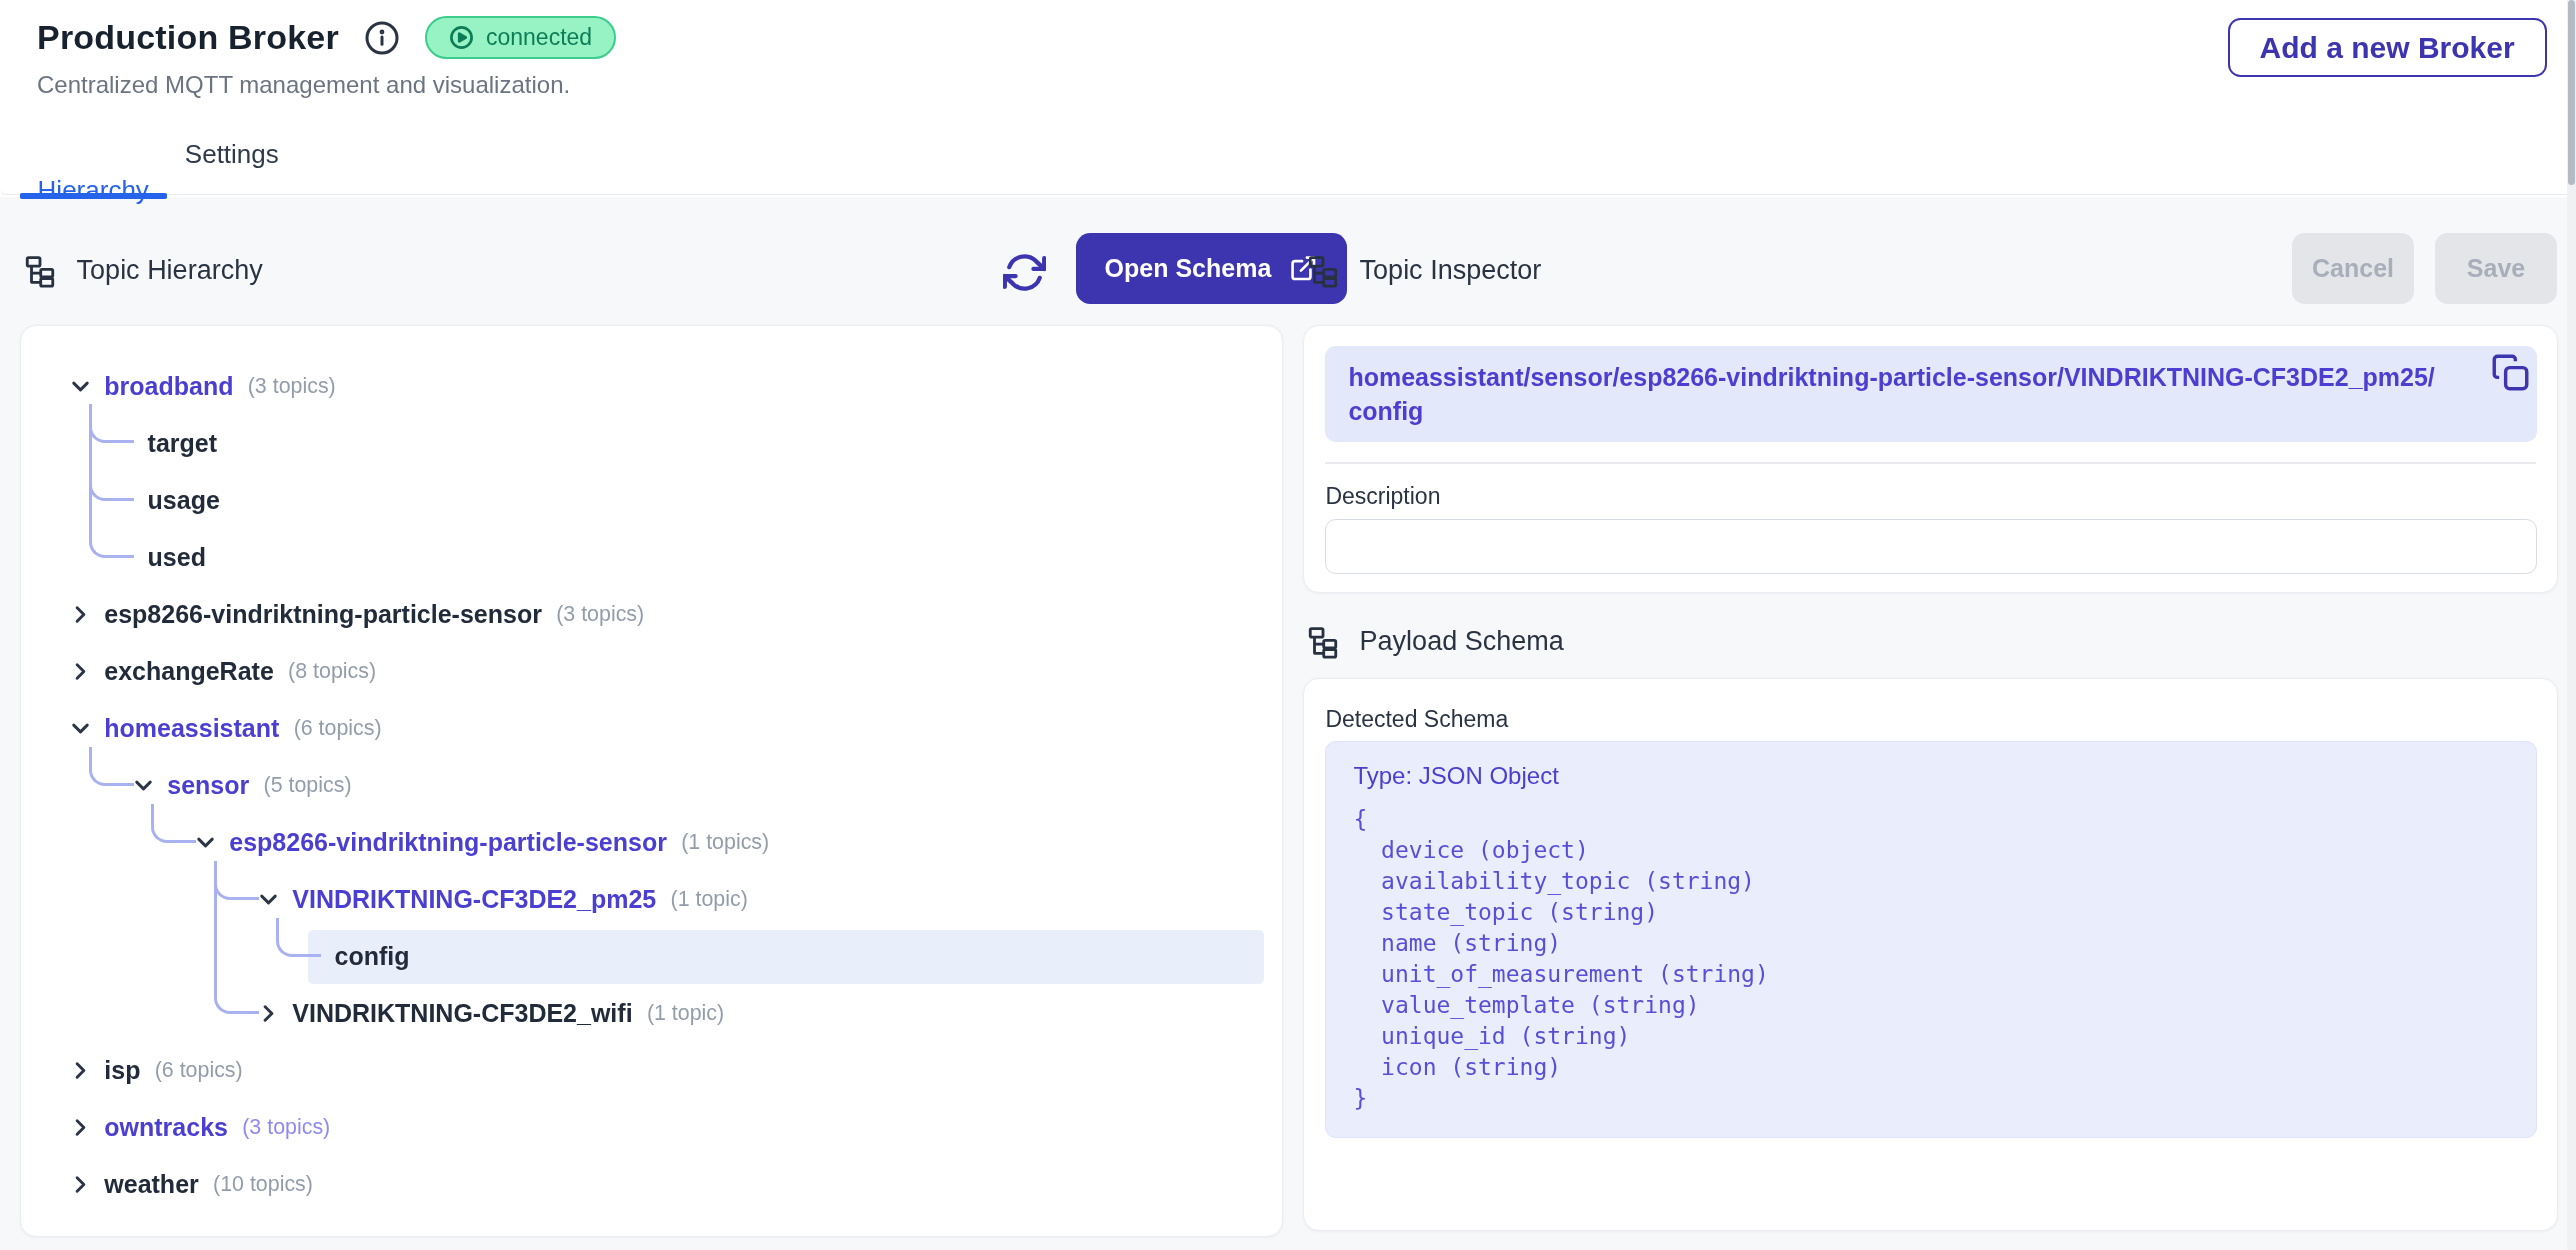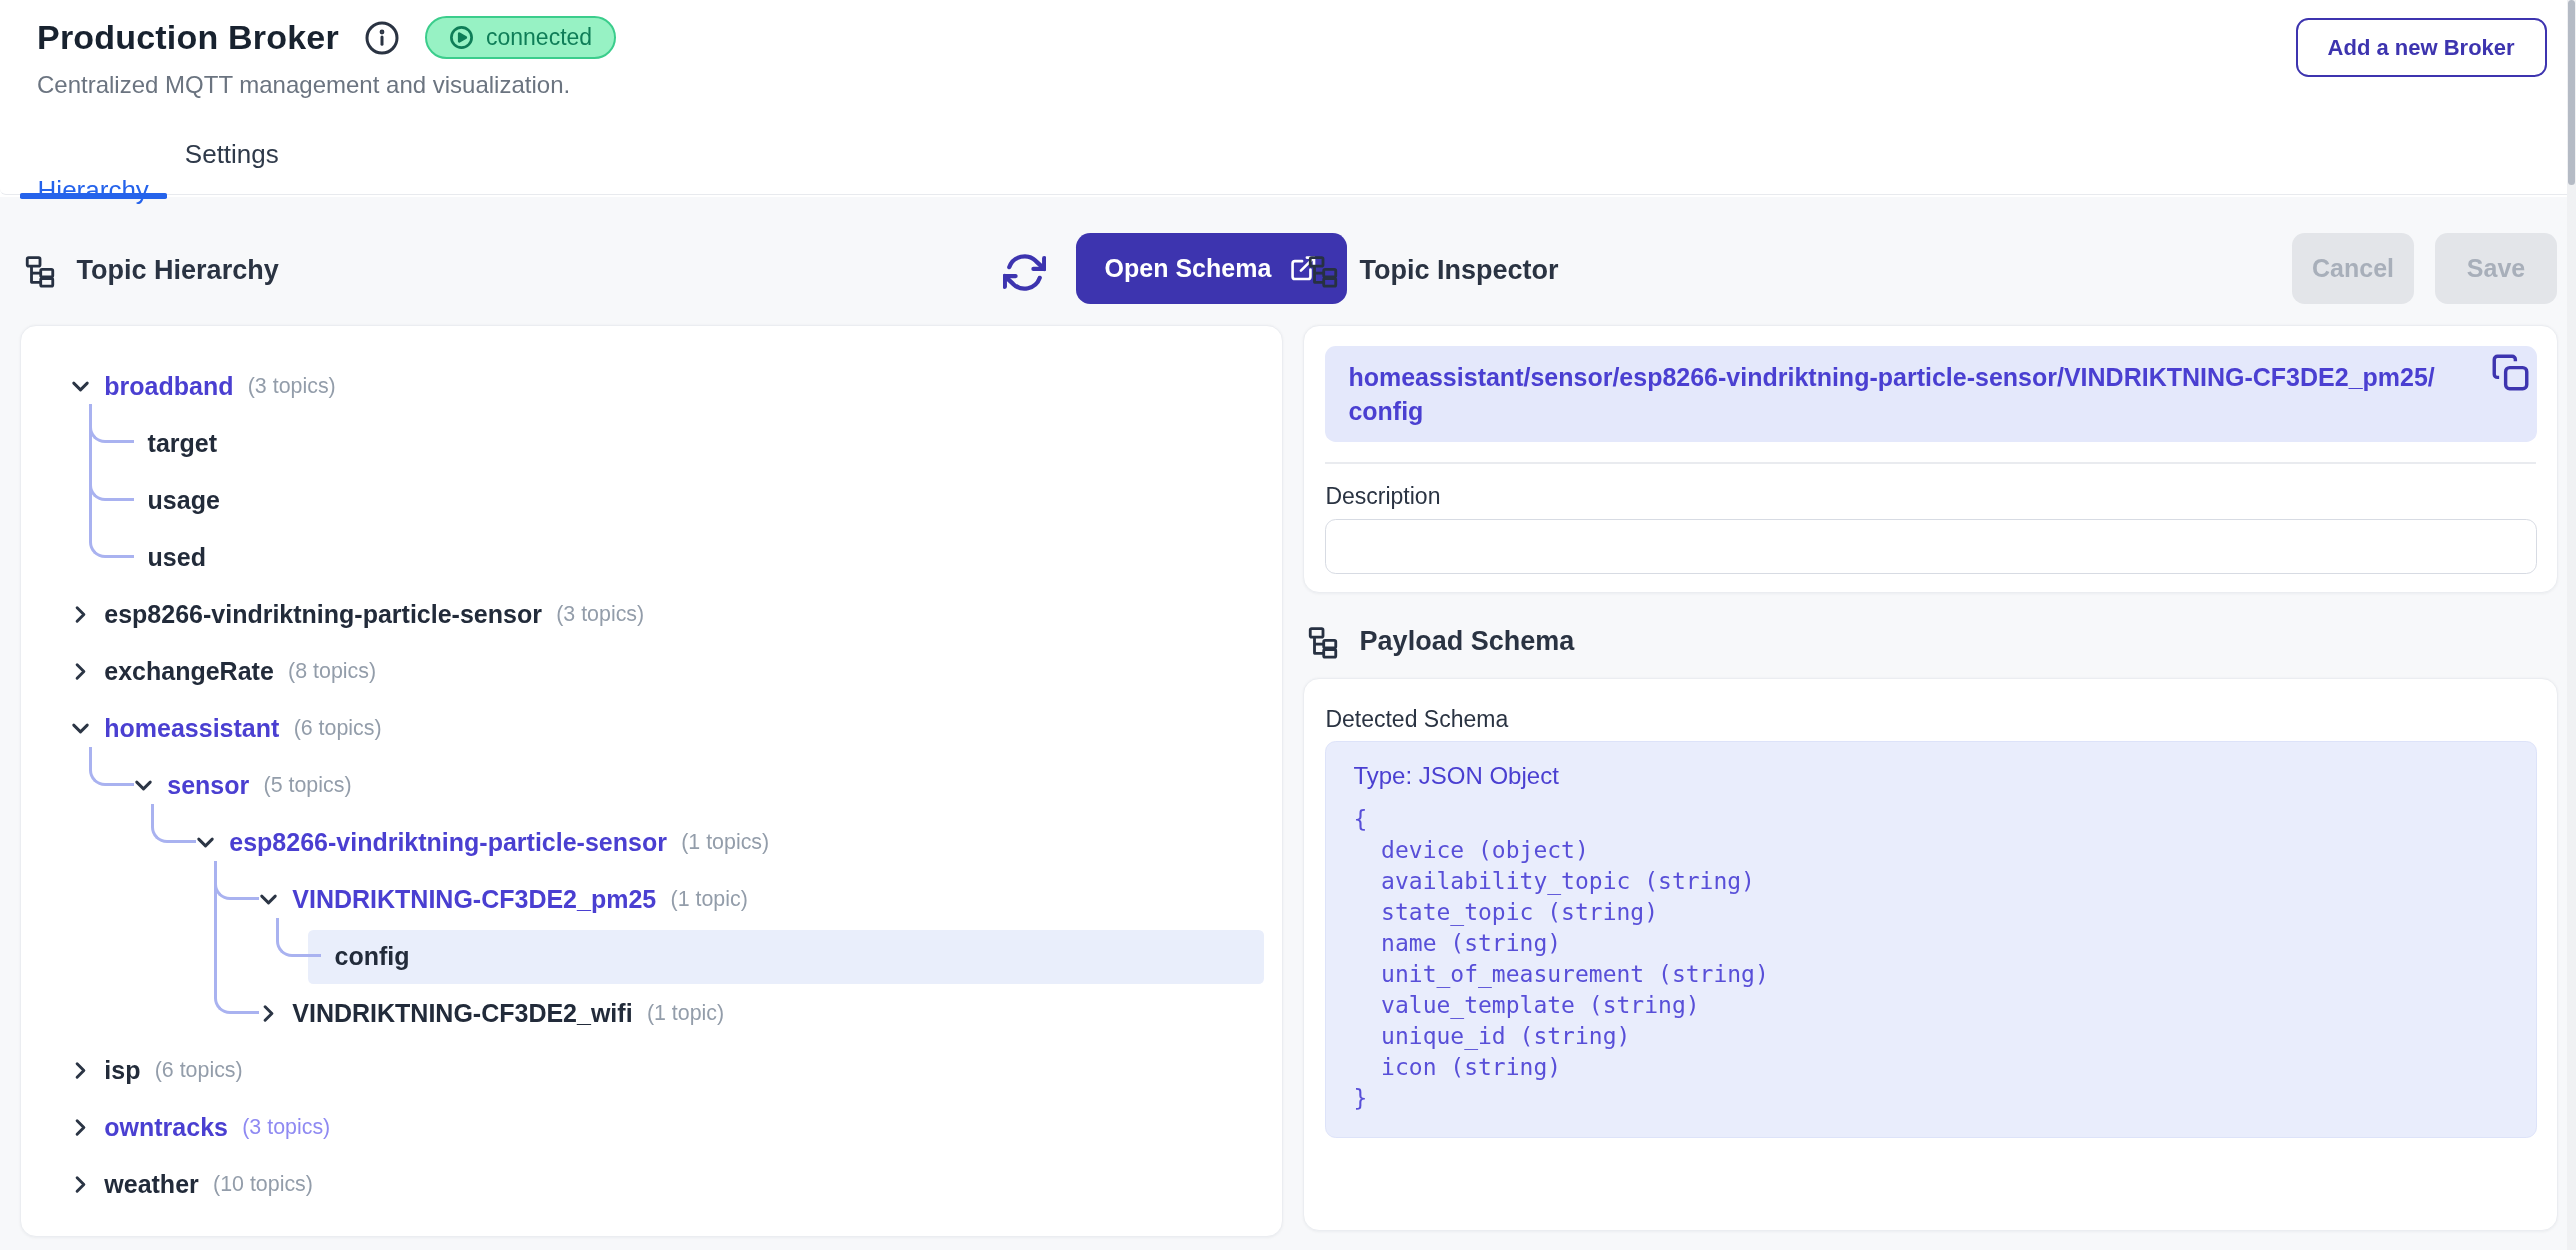--- a/index.html
+++ b/index.html
@@ -14,32 +14,32 @@
   .title-row { position:absolute; left:37px; top:12.5px; display:flex; align-items:center; gap:25px; height:50px; }
   .page-title { font-size:34px; font-weight:700; color:#18222f; letter-spacing:0.2px; }
   .info-icon { width:36px; height:36px; color:#2a3342; display:flex; }
   .status-badge { display:flex; align-items:center; gap:10.7px; padding:0 21.4px; height:43px;
     border:2.2px solid #3bcd8c; border-radius:23px; background:#97f2c4; color:#0e7d57;
     font-size:23px; font-weight:500; }
   .play-icon { width:27px; height:27px; display:flex; }
   .subtitle { position:absolute; left:37px; top:71px; font-size:24px; color:#6b7480; }
   .add-broker-btn { position:absolute; right:29.4px; top:18px; height:59px; padding:0 30px;
     background:#fff; border:2.7px solid var(--accent); border-radius:12.5px; color:var(--accent);
-    font-size:22px; font-weight:700; display:flex; align-items:center; cursor:pointer;
+    font-size:30px; font-weight:700; display:flex; align-items:center; cursor:pointer;
     font-family:inherit; }
   .tabs { position:absolute; left:19.6px; top:134px; height:63px; display:flex; }
   .tab { position:relative; padding:5.4px 18px; font-size:26px; color:#2f3a4a; cursor:pointer; }
   .tab.active { color:var(--tab-active); font-weight:500;margin-top:36px; }
   .tab.active::after { content:""; position:absolute; left:0; right:0; bottom:-1.8px; height:6.2px;
     background:var(--tab-active); border-radius:1.8px; }
   
   .content { position:absolute; left:0; top:197px; width:100%; height:1053px; background:#f7f8fa; }
   .section-head { position:absolute; display:flex; align-items:center; gap:19.6px; height:39px; }
   .section-head .tree-icon { width:34px; height:34px; color:#273142; display:flex; }
-  .section-title { font-size:27px; font-weight:700; color:#2a3342; }
+  .section-title { font-size:27px; font-weight:400; color:#2a3342; }
   .refresh-btn { position:absolute; left:1003px; top:54px; width:43px; height:43px; border:none;
     background:transparent; color:var(--accent); cursor:pointer; padding:0; }
   .open-schema-btn { position:absolute; left:1076px; top:36px; height:71px; padding:0 28.6px;
     background:var(--accent); color:#fff; border:none; border-radius:14.3px; font-size:25px;
     font-weight:700; display:flex; align-items:center; gap:18px; cursor:pointer; font-family:inherit; }
   .open-schema-btn svg { width:28.6px; height:28.6px; }
   .gray-btn { position:absolute; top:36px; width:122px; height:71px; border:none; border-radius:12.5px;
     background:#e3e5e9; color:#a8afba; font-size:25px; font-weight:700; cursor:default; font-family:inherit; }
   
   .panel { position:absolute; background:#fff; border:0.9px solid #ebedf1; border-radius:16px;

